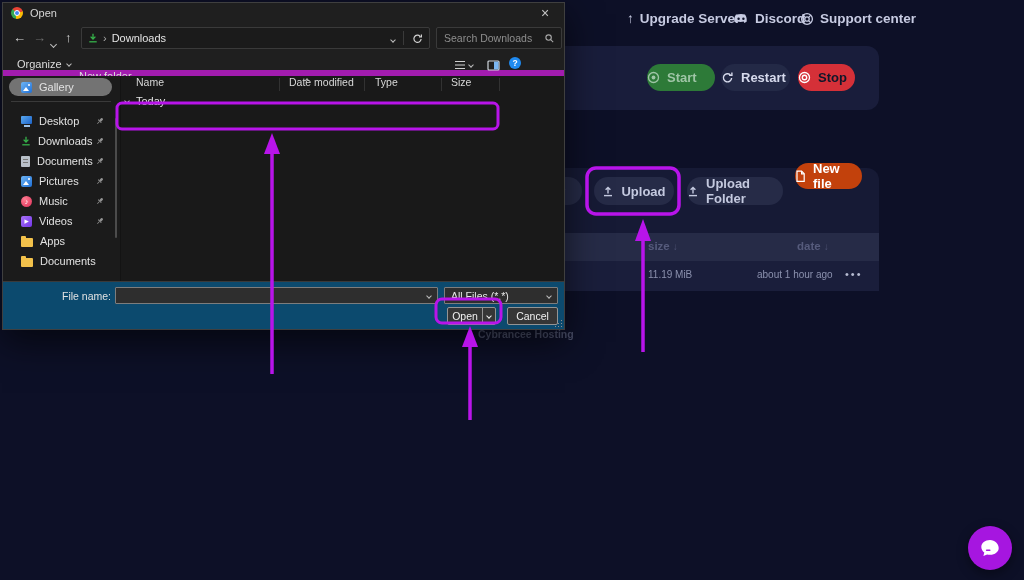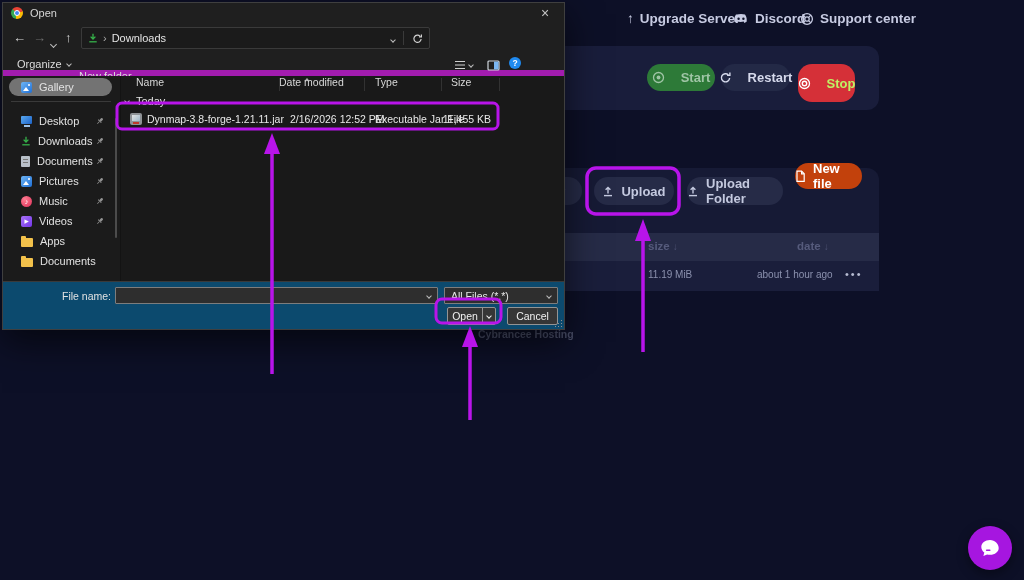--- a/index.html
+++ b/index.html
@@ -9,25 +9,25 @@
     background:#0d1027;
     font-family:"Liberation Sans", sans-serif;
     color:#e4e4e4;
   }
 
   
   .hdr-link { position:absolute; top:11px; display:flex; align-items:center; gap:6px;
     color:#c7cbe2; font-size:13.5px; font-weight:600; cursor:pointer; }
   .card { position:absolute; background:#171b38; border-radius:12px; }
   .card-controls { left:290px; top:46px; width:589px; height:64px; background:#191d3b; }
-  .pillbtn { position:absolute; display:flex; align-items:center; justify-content:center; gap:16px;
+  .pillbtn { position:absolute; display:flex; align-items:center; justify-content:flex-start; gap:7px;
     border-radius:14px; font-size:13px; font-weight:600; cursor:pointer; }
   .btn-start   { left:647px; top:64px; width:68px; height:27px; background:#2d7a38; color:#9fc5a6; }
   .btn-restart { left:721px; top:64px; width:69px; height:27px; background:#232946; color:#d6daec; }
-  .btn-stop    { left:798px; top:64px; width:57px; height:38px; background:#d53038; color:#bef264; }
+  .btn-stop    { left:798px; top:64px; width:57px; height:27px; background:#d53038; color:#0f172a; }
 
   .card-files { left:290px; top:168px; width:589px; height:123px; background:#161a35; overflow:hidden; }
   .fm-btn { position:absolute; display:flex; align-items:center; justify-content:center; gap:7px;
     height:28px; top:177px; border-radius:14px; background:#262b47; color:#c4c9df;
     font-size:13px; font-weight:600; cursor:pointer; }
   .fm-ry     { left:536px; width:46px; }
   .fm-upload { left:594px; width:80px; }
   .fm-upload-folder { left:687px; width:96px; }
   .fm-newfile { left:795px; top:163px; width:67px; height:26px; background:#c2410c; color:#fff; }
   .tbl-head { position:absolute; left:290px; top:233px; width:589px; height:28px; background:#262b47; }
@@ -276,20 +276,27 @@
       <span class="addr-right">
         <span><span class="chev" style="width:4px;height:4px;"></span></span>
         <span class="addr-div"></span>
         <span style="display:flex;">
           <svg width="11" height="11" viewBox="0 0 11 11">
               <path d="M9.1 6a3.6 3.6 0 1 1-1-2.7" fill="none" stroke="#cfcfcf" stroke-width="1.2"></path>
               <path d="M9.4 1.4v2.4H7" fill="none" stroke="#cfcfcf" stroke-width="1.2"></path>
             </svg>
         </span>
       </span>
+    </div>
+    <div class="searchbox">
+      <span class="placeholder">Search Downloads</span>
+      <svg width="9" height="9" viewBox="0 0 9 9">
+          <circle cx="3.6" cy="3.6" r="2.7" fill="none" stroke="#a8a8a8" stroke-width="1.1"></circle>
+          <path d="M5.7 5.7L8.2 8.2" stroke="#a8a8a8" stroke-width="1.1"></path>
+        </svg>
     </div>
   </div>
 
   <div class="toolbar">
     <span class="tb-item" style="left:14px;">
       <span>Organize</span>
         <span class="chev" style="width:4px;height:4px;color:#bbb;"></span>
     </span>
     <span class="tb-item" style="left:76px;margin-top:12px;">
       <span>New folder</span>
@@ -398,40 +405,33 @@
     <div class="sitem" style="top:176px;">
       <span class="ic ic-folder"></span>
       <span>Documents</span>
     </div>
     <div class="scroll-thumb"></div>
     <div class="side-divider"></div>
 
     <div class="filepane">
       <span class="colhead" style="left:15px;">Name</span>
       <span class="sort-up"><span class="chev up" style="width:4px;height:4px;"></span></span>
-      <span class="colhead" style="left:158px;">Date modified</span>
+      <span class="colhead" style="left:168px;">Date modified</span>
       <span class="colhead" style="left:254px;">Type</span>
       <span class="colhead" style="left:330px;">Size</span>
       <span class="colsep" style="left:158px;"></span>
       <span class="colsep" style="left:243px;"></span>
       <span class="colsep" style="left:320px;"></span>
       <span class="colsep" style="left:378px;"></span>
 
       <div class="grouprow">
         <span class="chev" style="width:4px;height:4px;color:#cfcfcf;"></span>
         <span>Today</span>
       </div>
 
-      <div class="filerow">
-        <span class="jar-ic"></span>
-        <span class="frtxt" style="left:24px;">Dynmap-3.8-forge-1.21.11.jar</span>
-        <span class="frtxt" style="left:167px;">2/16/2026 12:52 PM</span>
-        <span class="frtxt" style="left:252px;">Executable Jar File</span>
-        <span class="frtxt" style="left:312px; width:56px; text-align:right;">11,455 KB</span>
-      </div>
     </div>
   </div>
 
   <div class="dlg-footer">
     <span class="fn-label">File name:</span>
     <div class="combo fn-input">
       <span></span>
       <span class="chev"></span>
     </div>
     <div class="combo ft-select">

